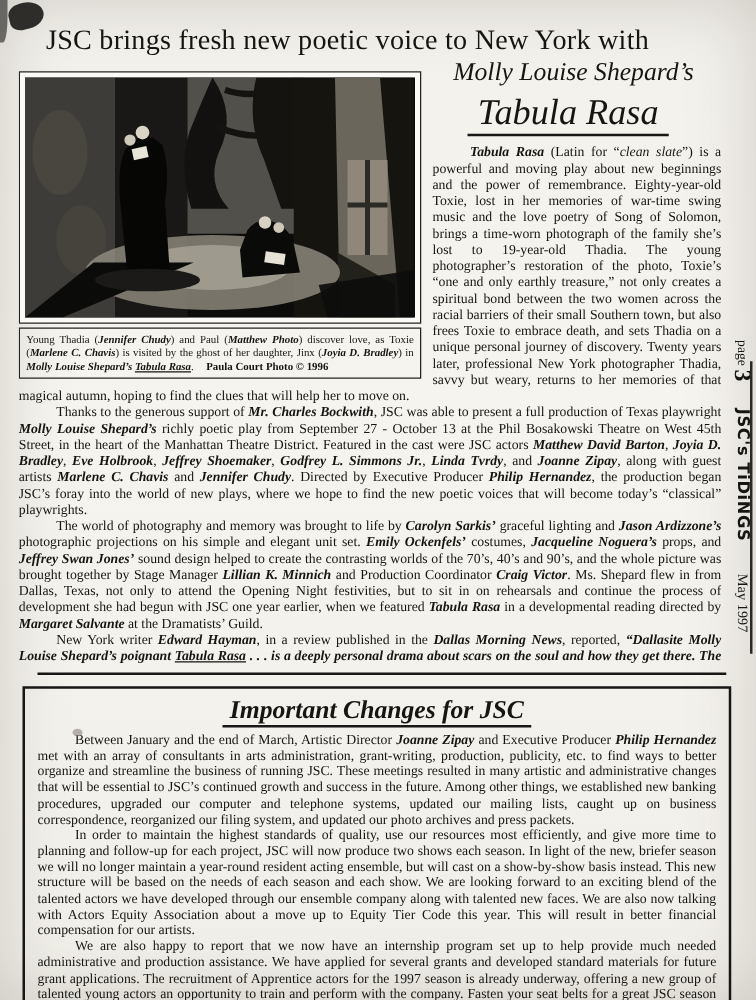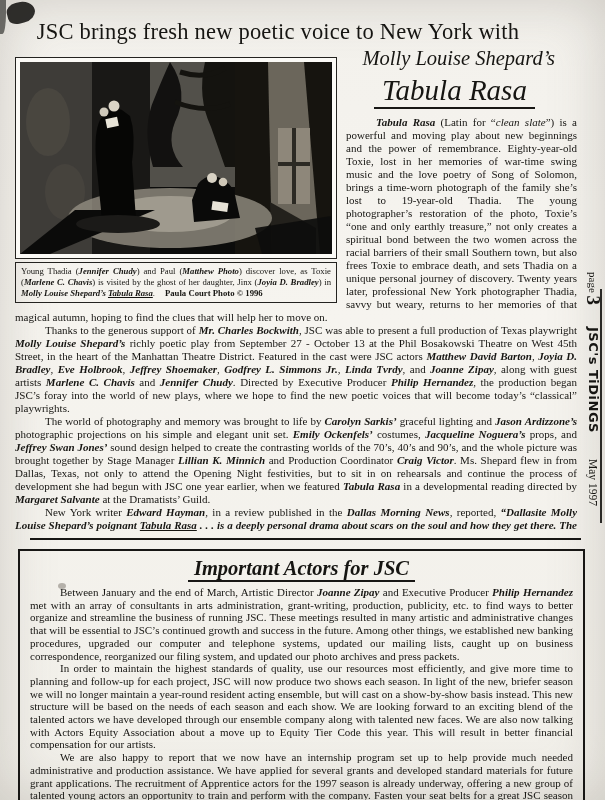--- a/index.html
+++ b/index.html
@@ -98,21 +98,21 @@
     <p class="body-p"><b><i>Tabula Rasa</i></b> (Latin for “<i>clean slate</i>”) is a powerful and moving play about new beginnings and the power of remembrance.  Eighty-year-old Toxie, lost in her memories of war-time swing music and the love poetry of Song of Solomon, brings a time-worn photograph of the family she’s lost to 19-year-old Thadia.  The young photographer’s restoration of the photo, Toxie’s “one and only earthly treasure,” not only creates a spiritual bond between the two women across the racial barriers of their small Southern town, but also frees Toxie to embrace death, and sets Thadia on a unique personal journey of discovery.  Twenty years later, professional New York photographer Thadia, savvy but weary, returns to her memories of that magical autumn, hoping to find the clues that will help her to move on.</p>
     <p class="body-p">Thanks to the generous support of <b><i>Mr. Charles Bockwith</i></b>, JSC was able to present a full production of Texas playwright <b><i>Molly Louise Shepard’s</i></b> richly poetic play from September 27 - October 13 at the Phil Bosakowski Theatre on West 45th Street, in the heart of the Manhattan Theatre District.  Featured in the cast were JSC actors <b><i>Matthew David Barton</i></b>, <b><i>Joyia D. Bradley</i></b>, <b><i>Eve Holbrook</i></b>, <b><i>Jeffrey Shoemaker</i></b>, <b><i>Godfrey L. Simmons Jr.</i></b>, <b><i>Linda Tvrdy</i></b>, and <b><i>Joanne Zipay</i></b>, along with guest artists <b><i>Marlene C. Chavis</i></b> and <b><i>Jennifer Chudy</i></b>.  Directed by Executive Producer <b><i>Philip Hernandez</i></b>, the production began JSC’s foray into the world of new plays, where we hope to find the new poetic voices that will become today’s “classical” playwrights.</p>
     <p class="body-p">The world of photography and memory was brought to life by <b><i>Carolyn Sarkis’</i></b> graceful lighting and <b><i>Jason Ardizzone’s</i></b> photographic projections on his simple and elegant unit set.  <b><i>Emily Ockenfels’</i></b> costumes, <b><i>Jacqueline Noguera’s</i></b> props, and <b><i>Jeffrey Swan Jones’</i></b> sound design helped to create the contrasting worlds of the 70’s, 40’s and 90’s, and the whole picture was brought together by Stage Manager <b><i>Lillian K. Minnich</i></b> and Production Coordinator <b><i>Craig Victor</i></b>.  Ms. Shepard flew in from Dallas, Texas, not only to attend the Opening Night festivities, but to sit in on rehearsals and continue the process of development she had begun with JSC one year earlier, when we featured <b><i>Tabula Rasa</i></b> in a developmental reading directed by <b><i>Margaret Salvante</i></b> at the Dramatists’ Guild.</p>
     <p class="body-p">New York writer <b><i>Edward Hayman</i></b>, in a review published in the <b><i>Dallas Morning News</i></b>, reported, <b><i>“Dallasite Molly Louise Shepard’s poignant <u>Tabula Rasa</u> . . . is a deeply personal drama about scars on the soul and how they get there.  The extremely minimal but well-acted production, capably staged by Philip Hernandez, was produced by the fledgling Judith Shakespeare Company. . . Though her story isn’t always smoothly told, its moments of truth, particularly in the second act, are forceful and clear. . . But  is a rewarding worthy effort, a work in progress that deserves development.”</i></b></p>
   </div>
 
   <div class="bottom">
     <div class="rule"></div>
     <div class="changes-box">
       <div class="box-smudge"></div>
-      <h2 class="box-title"><span class="underlined2">Important Actors for JSC</span></h2>
+      <h2 class="box-title"><span class="underlined2">Important Changes for JSC</span></h2>
       <p class="body-p">Between January and the end of March, Artistic Director <b><i>Joanne Zipay</i></b> and Executive Producer <b><i>Philip Hernandez</i></b> met with an array of consultants in arts administration, grant-writing, production, publicity, etc. to find ways to better organize and streamline the business of running JSC.  These meetings resulted in many artistic and administrative changes that will be essential to JSC’s continued growth and success in the future.  Among other things, we established new banking procedures, upgraded our computer and telephone systems, updated our mailing lists, caught up on business correspondence, reorganized our filing system, and updated our photo archives and press packets.</p>
       <p class="body-p">In order to maintain the highest standards of quality, use our resources most efficiently, and give more time to planning and follow-up for each project, JSC will now produce two shows each season.  In light of the new, briefer season we will no longer maintain a year-round resident acting ensemble, but will cast on a show-by-show basis instead.  This new structure will be based on the needs of each season and each show.  We are looking forward to an exciting blend of the talented actors we have developed through our ensemble company along with talented new faces.  We are also now talking with Actors Equity Association about a move up to Equity Tier Code this year.  This will result in better financial compensation for our artists.</p>
       <p class="body-p">We are also happy to report that we now have an internship program set up to help provide much needed administrative and production assistance.  We have applied for several grants and developed standard materials for future grant applications.  The recruitment of Apprentice actors for the 1997 season is already underway, offering a new group of talented young actors an opportunity to train and perform with the company.  Fasten your seat belts for a great JSC season ahead!</p>
     </div>
   </div>
 
   <div class="sidebar">
     <span class="folio"><span>page</span> <span class="folio-num">3</span></span>
     <span class="masthead">JSC's TiDiNGS</span>
     <span class="issue-date">May 1997</span>

